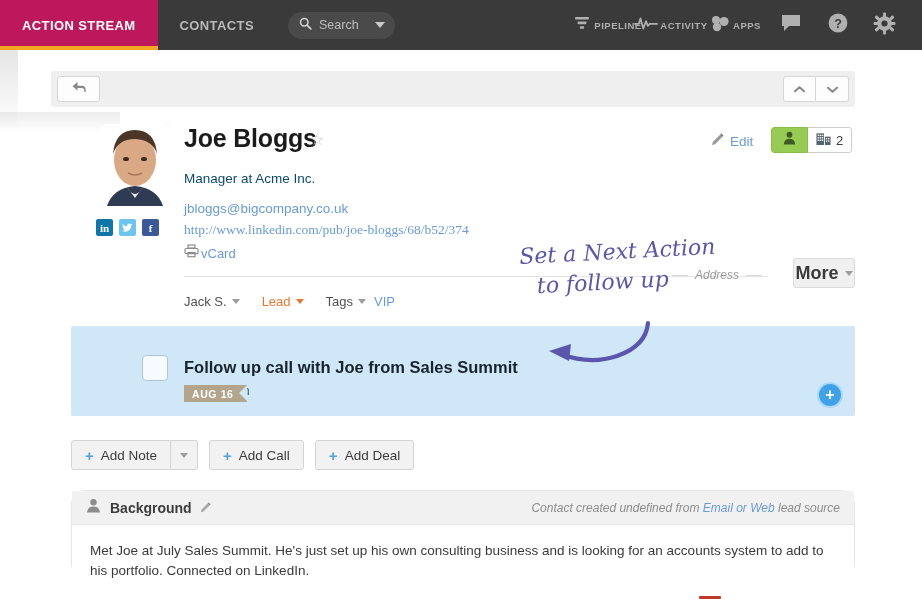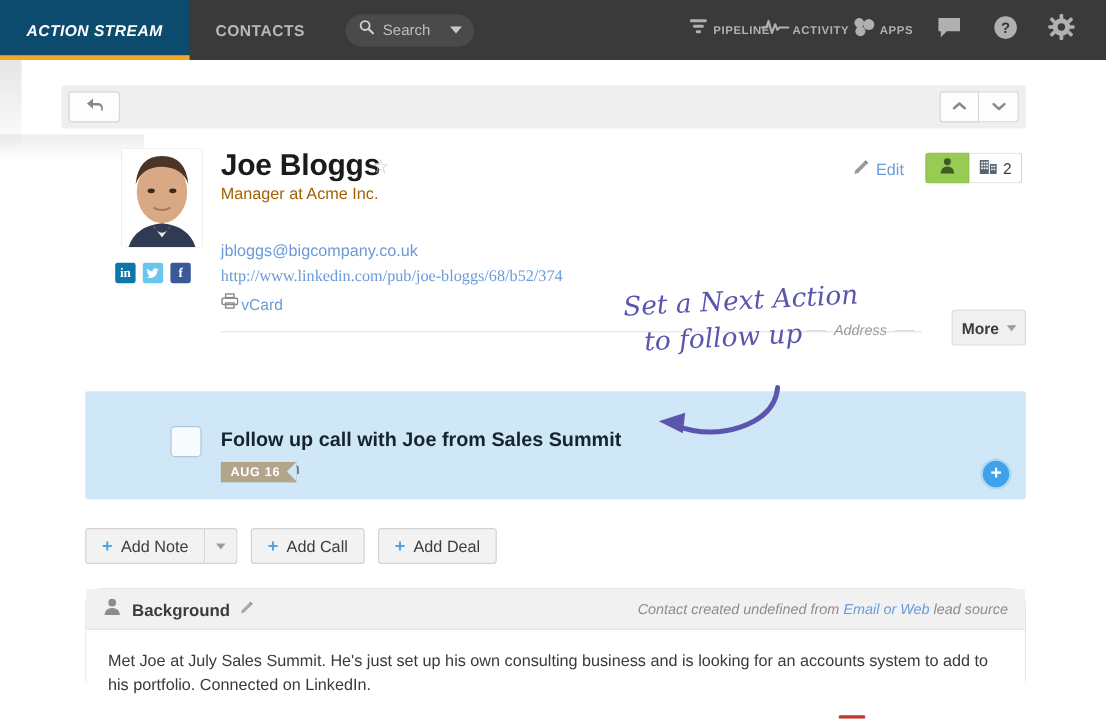--- a/index.html
+++ b/index.html
@@ -15,21 +15,21 @@
   .topnav {
     position: absolute; left: 0; top: 0; width: 922px; height: 50px;
     background: #3a3a3a; display: flex; align-items: stretch;
   }
   .nav-tab {
     display: flex; align-items: center; padding: 0 22px;
     font-size: 13px; font-weight: bold; letter-spacing: .4px;
     color: #b9b9b9; position: relative; cursor: pointer;
   }
   .nav-tab.active {
-    background: #0c4a6e; color: #ffffff; font-style: italic;
+    background: #be185d; color: #ffffff;
   }
   .nav-tab.active::after {
     content: ""; position: absolute; left: 0; right: 0; bottom: 0;
     height: 4px; background: #f5a623;
   }
   .search-pill {
     align-self: center; margin-left: 12px;
     display: flex; align-items: center; gap: 7px;
     background: #4a4a4a; border-radius: 14px;
     height: 27px; padding: 0 10px 0 11px; min-width: 107px;
@@ -92,22 +92,22 @@
   .contact-name {
     position: absolute; left: 184px; top: 124px;
     font-size: 25px; font-weight: bold; color: #1b1b1b; letter-spacing: -.2px;
     white-space: nowrap;
   }
   .star-icon {
     position: absolute; left: 310px; top: 132px; font-size: 16px; color: #c4c4c4;
     cursor: pointer; line-height: 1;
   }
   .contact-role {
-    position: absolute; left: 184px; top: 154px;
-    font-size: 13.5px; color: #a16207;
+    position: absolute; left: 184px; top: 171px;
+    font-size: 13.5px; color: #0c4a6e;
   }
   .phone-row { position: absolute; left: 184px; top: 178px; display: flex; align-items: center; gap: 6px; }
   .phone-num { font-size: 15px; font-weight: bold; color: #1b1b1b; }
   .phone-type { font-size: 11.5px; color: #7e7e7e; }
   .skype-ic {
     width: 15px; height: 15px; border-radius: 50%;
     background: #9a9a9a; color: #fff; font-size: 10px; font-weight: bold;
     display: flex; align-items: center; justify-content: center;
     font-family: "Liberation Serif", serif;
   }
@@ -171,21 +171,21 @@
   
   .address-row {
     position: absolute; left: 672px; top: 268px; display: flex; align-items: center; gap: 7px;
   }
   .addr-line { width: 16px; height: 1px; background: #d8d8d8; }
   .addr-lbl { font-size: 12px; color: #9a9a9a; font-style: italic; }
   .more-btn {
     position: absolute; left: 793px; top: 258px; width: 62px; height: 30px;
     background: #f0f0f0; border: 1px solid #dcdcdc; border-radius: 3px;
     display: flex; align-items: center; justify-content: center; gap: 6px;
-    font-size: 13px; font-weight: bold; color: #3a3a3a; cursor: pointer;
+    font-size: 18px; font-weight: bold; color: #3a3a3a; cursor: pointer;
   }
 
   
   .annot {
     position: absolute; left: 520px; top: 236px; width: 230px;
     font-family: "DejaVu Serif", serif; font-style: italic;
     color: #5b56ad; font-size: 22px; line-height: 1.35;
     pointer-events: none; transform: rotate(-3deg);
   }
   .annot .l2 { margin-left: 16px; }
@@ -425,20 +425,35 @@
     <span class="soc tw">
       <svg width="11" height="10" viewBox="0 0 12 10">
           <path d="M11.6 1.3c-.4.2-.9.3-1.4.4.5-.3.9-.8 1-1.3-.5.3-1 .5-1.5.6C9.3.5 8.7.2 8 .2c-1.3 0-2.3 1-2.3 2.3 0 .2 0 .4.1.5C3.9 2.9 2.1 2 .9.5c-.2.4-.3.8-.3 1.2 0 .8.4 1.5 1 1.9-.4 0-.7-.1-1-.3 0 1.1.8 2 1.8 2.2-.2.1-.4.1-.6.1-.1 0-.3 0-.4-.1.3.9 1.1 1.6 2.1 1.6-.8.6-1.7.9-2.8.9H0c1 .6 2.2 1 3.5 1 4.2 0 6.5-3.5 6.5-6.5v-.3c.4-.3.8-.7 1.1-1.2z" fill="#fff"></path>
         </svg>
     </span>
     <span class="soc fb">f</span>
   </div>
 
   <div class="divider-line"></div>
 
+  <div class="tags-row">
+    <span class="tag-drop">
+      <span>Jack S.</span>
+      <span class="mini-caret"></span>
+    </span>
+    <span class="tag-drop lead">
+      <span>Lead</span>
+      <span class="mini-caret"></span>
+    </span>
+    <span class="tag-drop">
+      <span>Tags</span>
+      <span class="mini-caret"></span>
+    </span>
+    <span class="vip-tag">VIP</span>
+  </div>
 
   <div class="edit-link">
     <span>
       <svg width="13" height="13" viewBox="0 0 14 14">
         <path d="M1 13 L2 9.6 L10 1.6 L12.4 4 L4.4 12 z" fill="#9a9a9a"></path>
         <path d="M10 1.6 L12.4 4 L13.4 3 L11 .6 z" fill="#6d6d6d"></path>
       </svg>
     </span>
     <span>Edit</span>
   </div>

